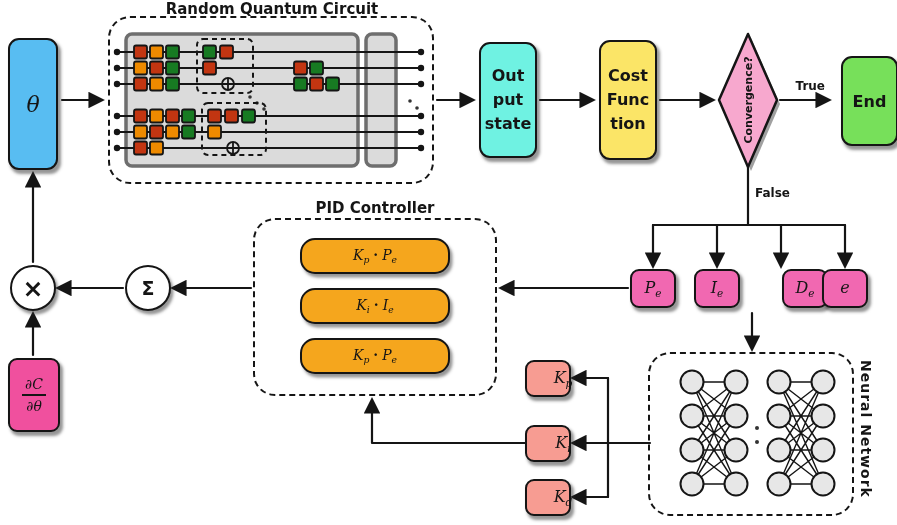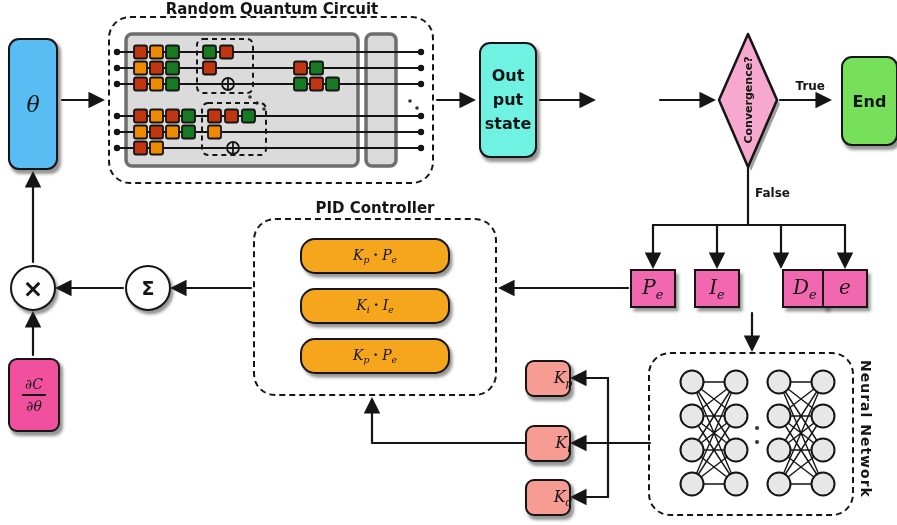--- a/index.html
+++ b/index.html
@@ -55,21 +55,21 @@
     position: absolute; left: 688px; top: 91px; width: 120px; height: 18px;
     transform: rotate(-90deg); z-index: 2;
     display: flex; align-items: center; justify-content: center;
     font-size: 11px; font-weight: 700;
   }
   .true-lbl  { left: 783px; top: 79px; width: 42px; text-align: right; font-size: 12px; }
   .false-lbl { left: 755px; top: 186px; font-size: 12px; }
 
   .end-box { left: 833px; top: 56px; width: 57px; height: 90px; font-size: 16px; font-weight: 700; }
 
-  .err { top: 269px; width: 46px; height: 39px; font-size: 20px; border-radius: 0; }
+  .err { top: 269px; width: 46px; height: 39px; font-size: 16px; border-radius: 9px; }
   .err-p { left: 630px; } .err-i { left: 694px; } .err-d { left: 782px; justify-content: center; } .err-e { left: 822px; }
 
   .pid-title { left: 295px; top: 199px; width: 160px; text-align: center; font-size: 15px; }
   .pid-dash  { left: 253px; top: 218px; width: 244px; height: 178px; }
   .pbar {
     position: absolute; z-index: 2; left: 300px; width: 150px; height: 36px;
     border: 2.5px solid #151515; border-radius: 15px; background: #F5A61D;
     display: flex; align-items: center; justify-content: center;
     font-size: 14px; box-shadow: 2.5px 3.5px 3px rgba(45,45,45,.5);
   }
@@ -260,20 +260,27 @@
   <div class="dashedbox circuit-dash"></div>
 
   <div class="node c-cyan rounded out-state">
     <div class="stack">
       <span>Out</span>
       <span>put</span>
       <span>state</span>
     </div>
   </div>
 
+  <div class="node c-yellow rounded cost">
+    <div class="stack">
+      <span>Cost</span>
+      <span>Func</span>
+      <span>tion</span>
+    </div>
+  </div>
 
   <div class="vtext">Convergence?</div>
   <div class="lbl true-lbl">True</div>
   <div class="lbl false-lbl">False</div>
 
   <div class="node c-green rounded end-box">
     <span>End</span>
   </div>
 
   <div class="node c-pink err err-p">

